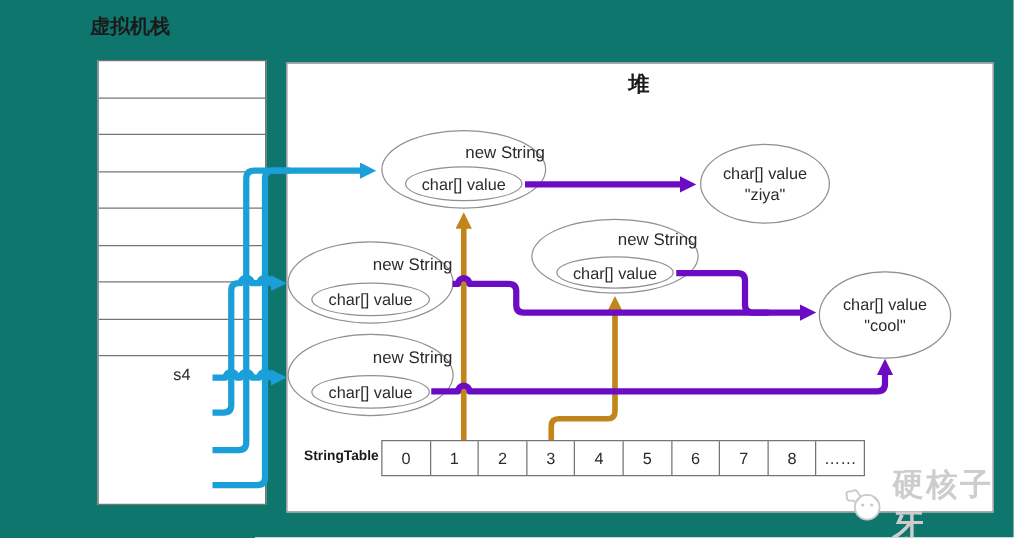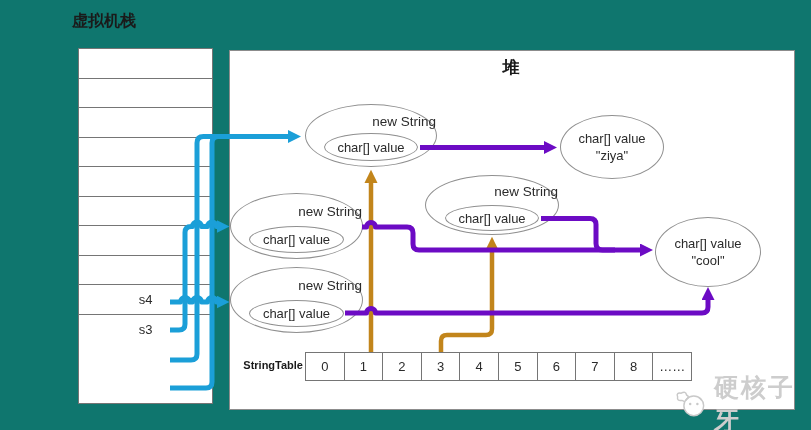--- a/index.html
+++ b/index.html
@@ -66,23 +66,20 @@
         <span></span>
       </div>
     <div class="stack-row">
         <span></span>
       </div>
     <div class="stack-row">
         <span></span>
       </div>
     <div class="stack-row">
         <span>s4</span>
-      </div>
-    <div class="stack-row">
-        <span>s3</span>
       </div>
   </div>
 
   <div class="abs" id="heap-box"></div>
   <div class="abs" id="heap-title">堆</div>
 
   <div class="abs ellipse" style="left:305px;top:104px;width:132px;height:63px;">
     <div class="obj-label" style="top:9px;">new String</div>
   </div>
   <div class="abs ellipse inner-ellipse" style="left:324px;top:133px;width:94px;height:28px;">

